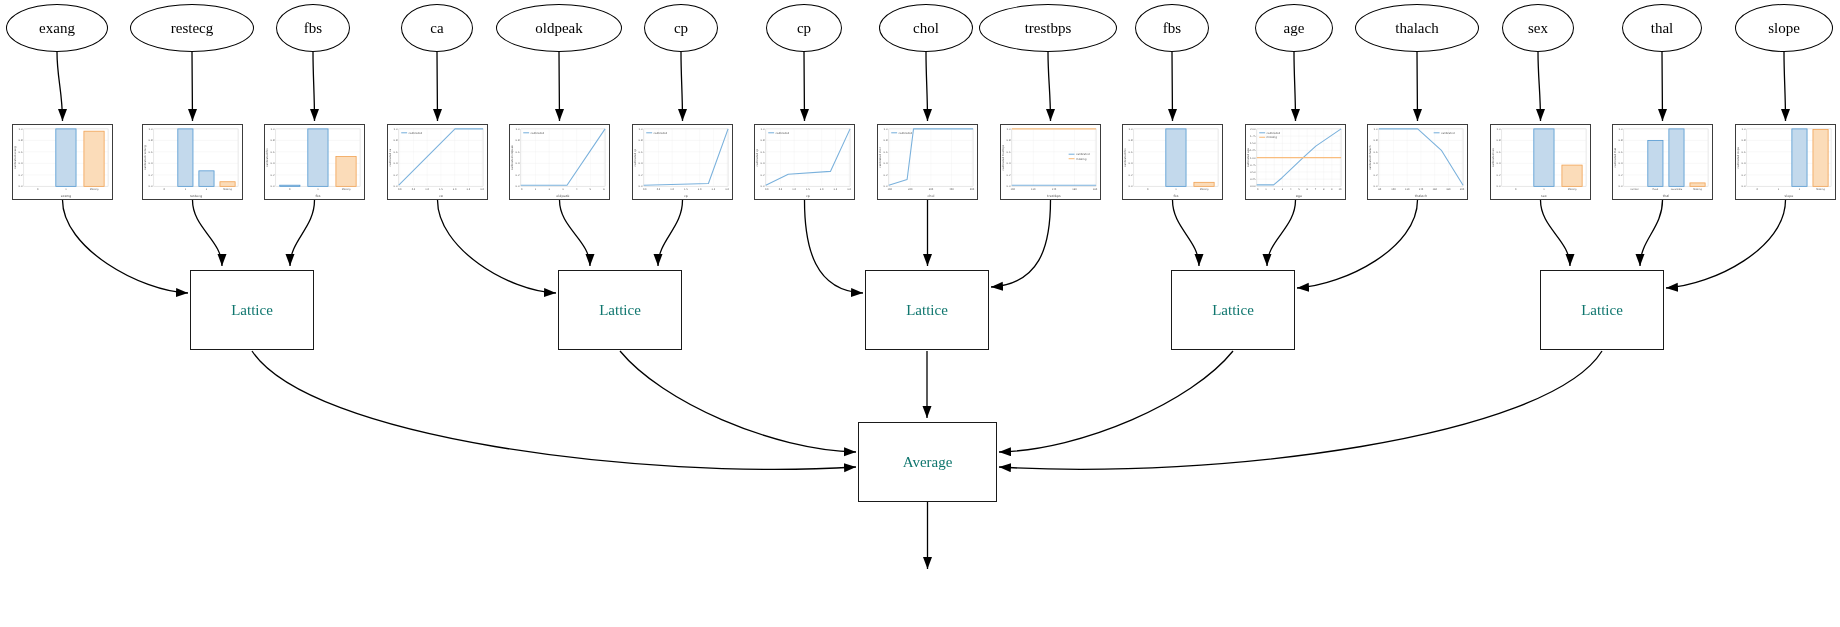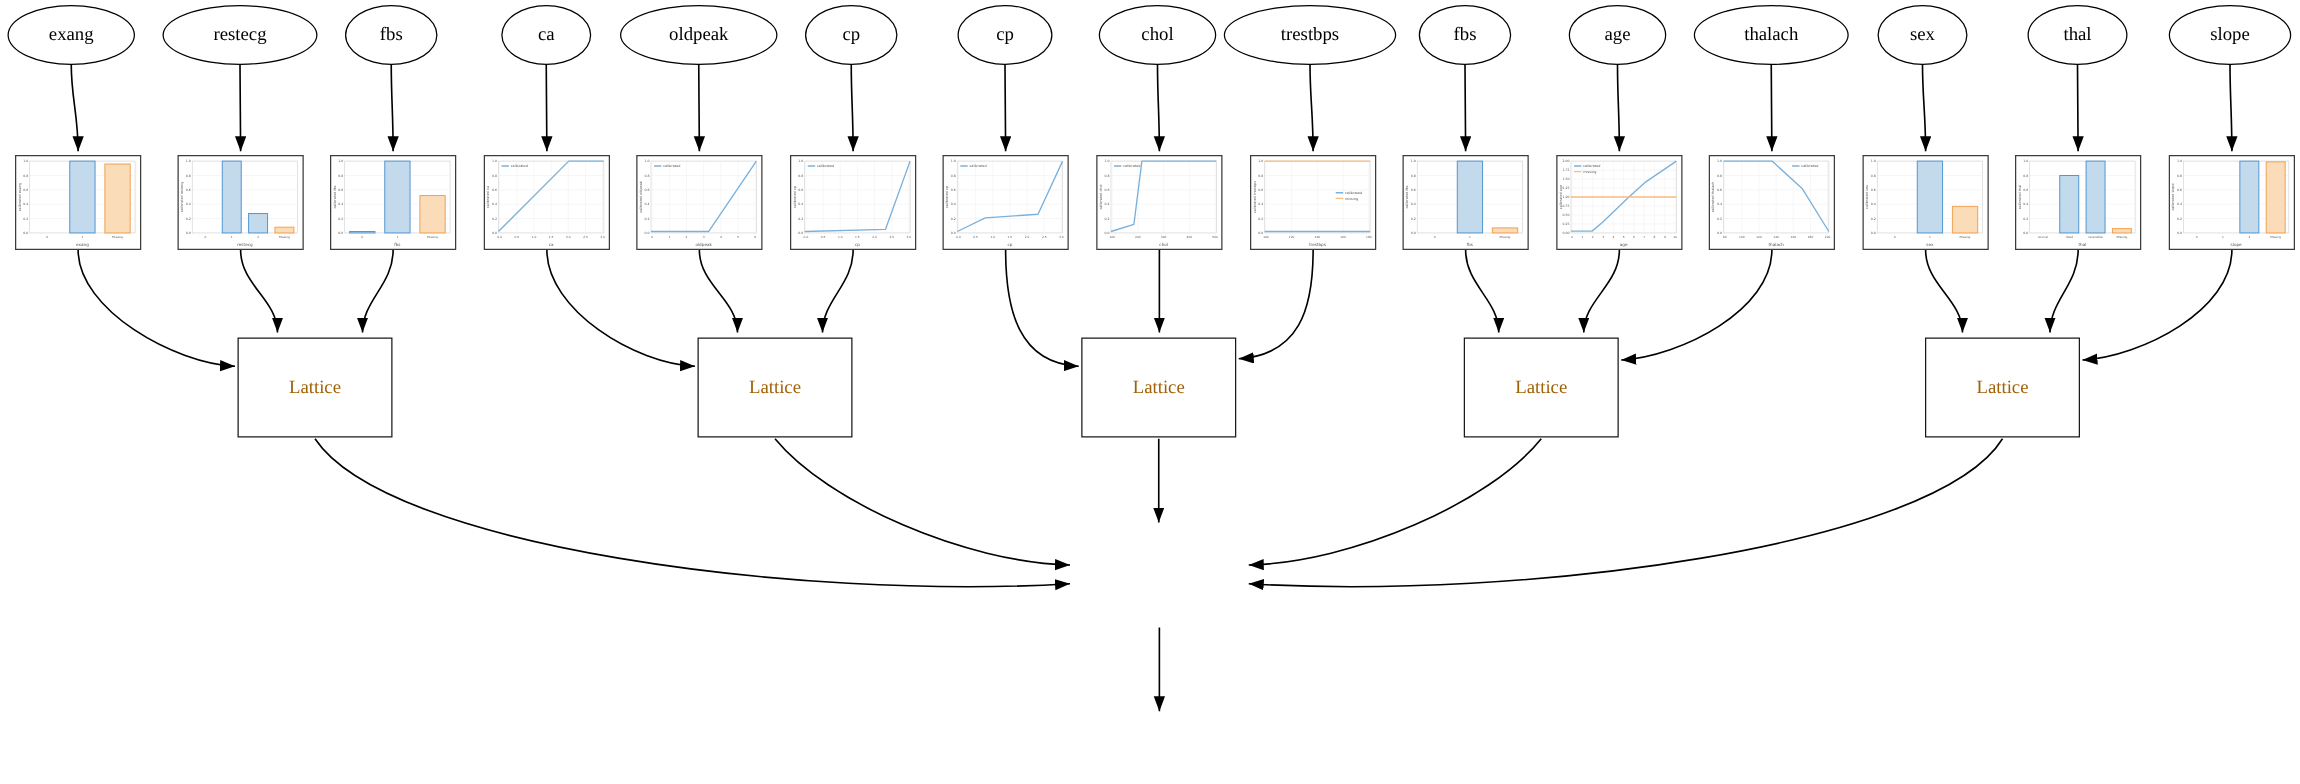--- a/index.html
+++ b/index.html
@@ -9,21 +9,21 @@
   }
   .edges{position:absolute;left:0;top:0;width:1840px;height:627px;}
   .node-ellipse{
     position:absolute;border:1.4px solid #000;border-radius:50%;
     display:flex;align-items:center;justify-content:center;
     background:#fff;font-size:15px;color:#000;box-sizing:border-box;
   }
   .node-box{
     position:absolute;border:1.4px solid #1a1a1a;background:#fff;
     display:flex;align-items:center;justify-content:center;
-    font-size:15px;color:#a16207;box-sizing:border-box;
+    font-size:15px;color:#0f766e;box-sizing:border-box;
   }
   .chart-node{
     position:absolute;border:1.5px solid #3c3c3c;background:#fff;box-sizing:border-box;
   }
   .chart-node svg{display:block;width:100%;height:100%;}
   .chart-node text{font-family:"DejaVu Sans", sans-serif;fill:#555;}
 </style>
 </head>
 <body>
 
@@ -600,13 +600,16 @@
       <div class="node-box" style="left: 865px; top: 270px; width: 124px; height: 80px;">
         <span>Lattice</span>
       </div>
       <div class="node-box" style="left: 1171px; top: 270px; width: 124px; height: 80px;">
         <span>Lattice</span>
       </div>
       <div class="node-box" style="left: 1540px; top: 270px; width: 124px; height: 80px;">
         <span>Lattice</span>
       </div>
     </div>
+  <div class="node-box" id="avg" style="left:858px;top:422px;width:139px;height:80px;">
+    <span>Average</span>
+  </div>
 </div>
 
 </body></html>

